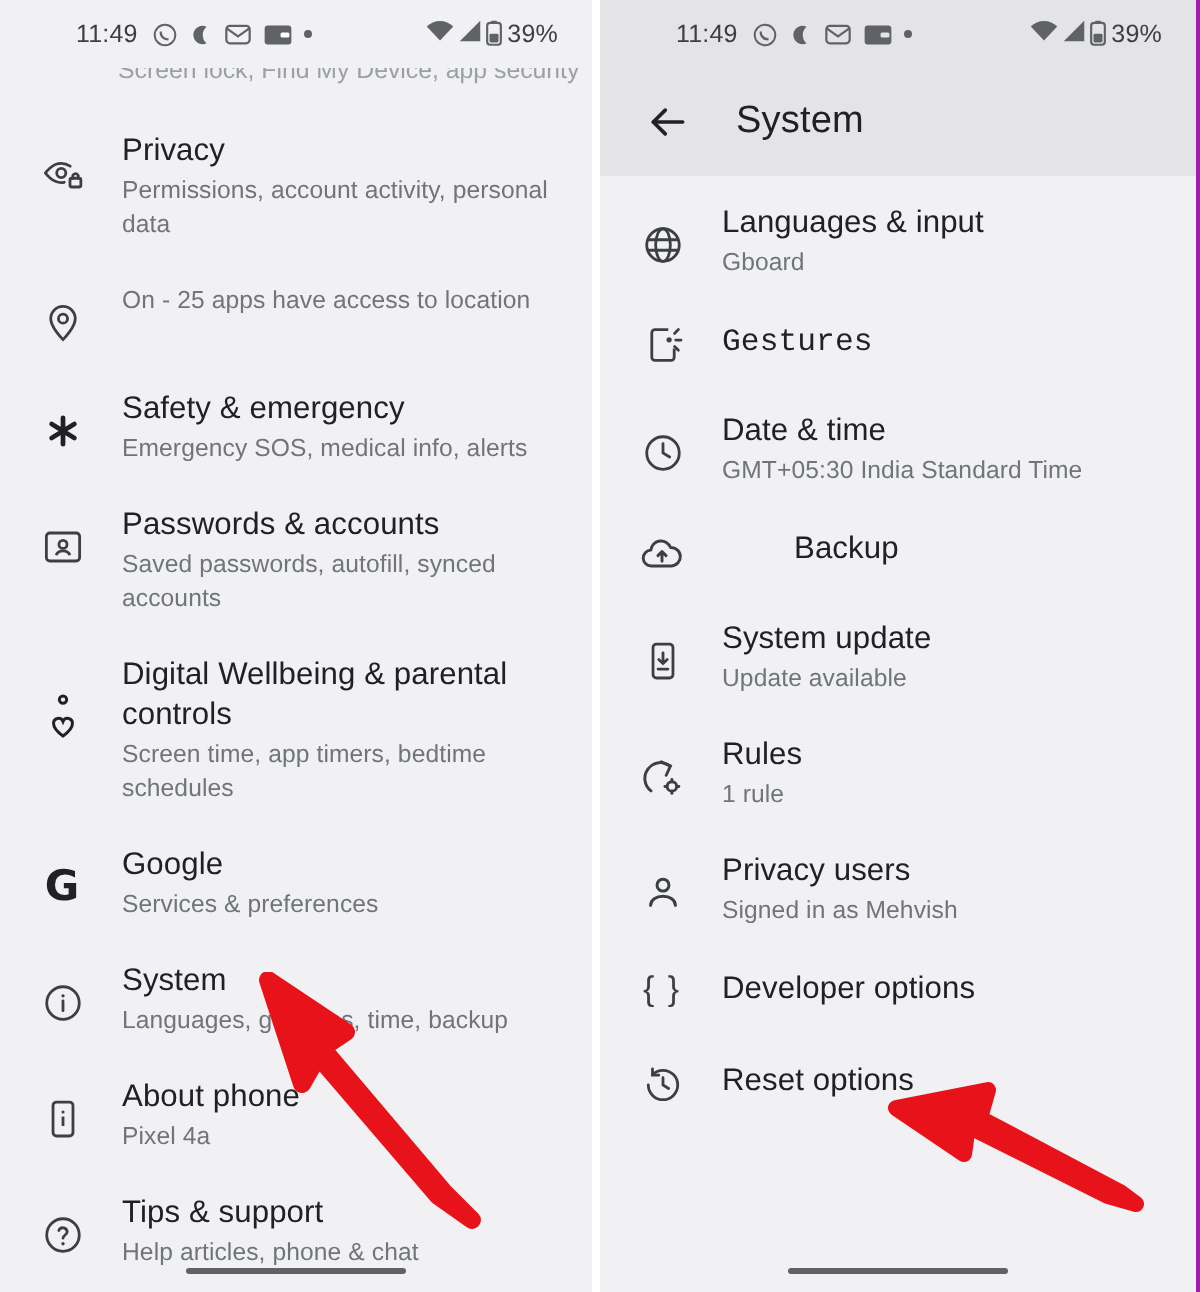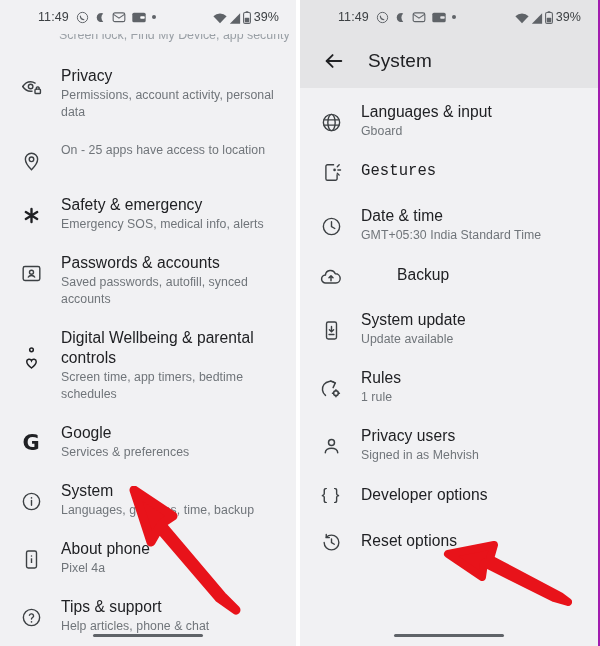--- a/index.html
+++ b/index.html
@@ -29,21 +29,21 @@
     height: 34px;
     display: flex;
     align-items: center;
     padding: 0 17px 0 38px;
     font-size: 12.5px;
     color: #3c4043;
     letter-spacing: .1px;
   }
   .statusbar.shaded { background: #e4e4e6; }
   .sb-left { display: flex; align-items: center; gap: 6px; flex: 1; }
-  .sb-right { display: flex; align-items: flex-end; gap: 2px; }
+  .sb-right { display: flex; align-items: flex-start; gap: 2px; }
   .sb-time { font-size: 12.5px; color: #3c4043; margin-right: 1px; }
   .sb-pct { font-size: 12.5px; color: #3c4043; margin-left: 1px; }
   .sb-ic { display: inline-flex; align-items: center; justify-content: center; }
   .sb-dot { width: 4px; height: 4px; border-radius: 50%; background: #5f6368; }
 
   
   .appbar {
     height: 54px;
     background: #e4e4e6;
     display: flex;

